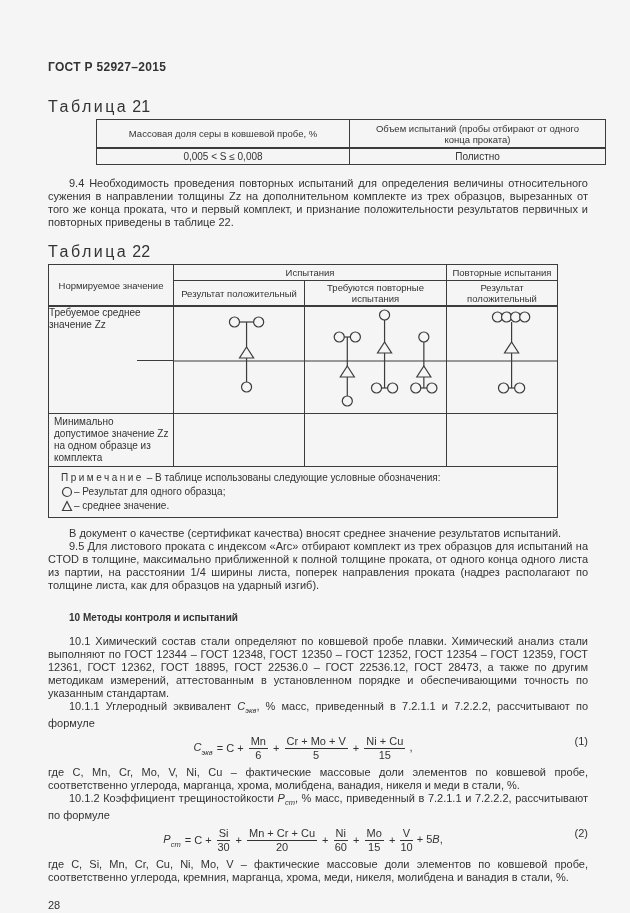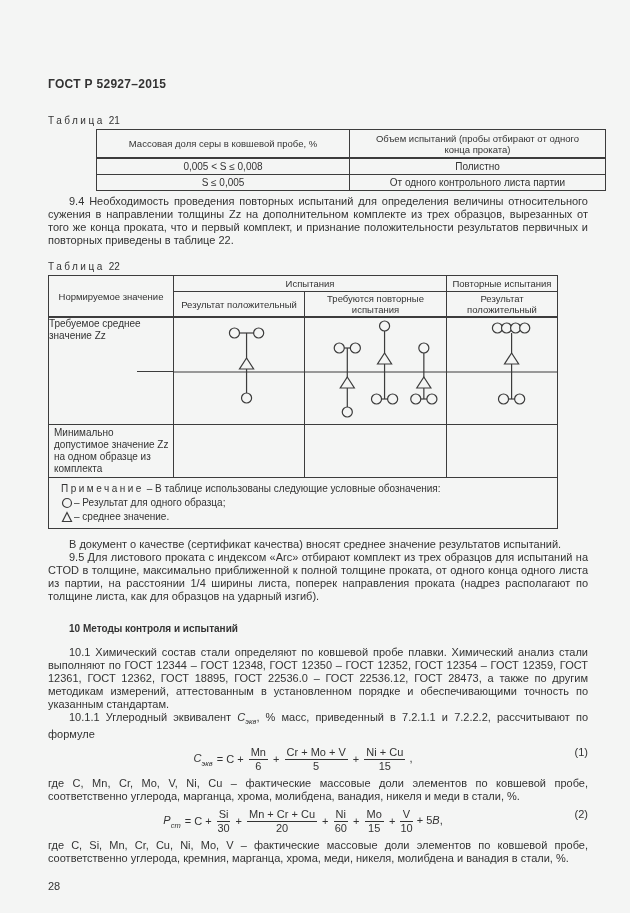--- a/index.html
+++ b/index.html
@@ -6,37 +6,37 @@
   body{
     width:630px;height:913px;
     background:#f4f5f4;
     font-family:"Liberation Sans","DejaVu Sans",sans-serif;
     color:#333;
     overflow:hidden;
   }
   .page{
     box-sizing:border-box;
     width:630px;height:913px;
-    padding:77px 42px 0 48px;
+    padding:60px 42px 0 48px;
     position:relative;
   }
   .doc-header{font-size:12px;font-weight:bold;letter-spacing:.3px;}
-  .caption{font-size:10px;margin-top:24px;margin-bottom:3px;}
+  .caption{font-size:16px;margin-top:24px;margin-bottom:3px;}
   .caption .cw{letter-spacing:2.5px;}
   .caption .cn{margin-left:4px;}
   table{border-collapse:collapse;table-layout:fixed;}
   td{border:1px solid #3c3c3c;}
   
   .t21{width:509px;margin-left:48px;}
   .t21 .hd td{font-size:9.5px;text-align:center;vertical-align:middle;padding:2px 14px;border-bottom:2px solid #3c3c3c;height:23px;line-height:11px;}
   .t21 .dr td{font-size:10px;text-align:center;padding:1px 2px;height:13px;}
   
   .para{font-size:11px;line-height:13px;text-align:justify;margin:0;}
   .indent{text-indent:21px;}
-  .mt9{margin-top:4px;}
+  .mt9{margin-top:12px;}
   .mt7{margin-top:9px;}
   
   .t22{width:509px;}
   .t22 td{font-size:9.5px;color:#333;}
   .t22 .hd1 td,.t22 .hd2 td{text-align:center;vertical-align:middle;padding:1px 2px;height:13px;line-height:11px;}
   .t22 .hd2 td{border-bottom:2px solid #3c3c3c;}
   .t22 .labelcell{font-size:10px;line-height:12px;text-align:left;vertical-align:middle;padding:2px 3px 2px 5px;}
   .t22 .diagrow td{padding:0;height:106px;vertical-align:top;position:relative;}
   .t22 .minrow td{height:38px;}
   .t22 .noterow td{padding:4px 8px 5px 12px;font-size:10px;line-height:13px;text-align:left;vertical-align:top;}
@@ -76,24 +76,20 @@
         <col style="width:256px">
       </colgroup>
     <tbody>
         <tr class="hd">
       <td>Массовая доля серы в ковшевой пробе, %</td>
       <td>Объем испытаний (пробы отбирают от одного конца проката)</td>
     </tr>
     <tr class="dr">
       <td>0,005 &lt; S ≤ 0,008</td>
       <td>Полистно</td>
-    </tr>
-    <tr class="dr">
-      <td>S ≤ 0,005</td>
-      <td>От одного контрольного листа партии</td>
     </tr>
   </tbody>
     </table>
 
   <p class="para indent mt9">9.4 Необходимость проведения повторных испытаний для определения величины относительного сужения в направлении толщины Zz на дополнительном комплекте из трех образцов, вырезанных от того же конца проката, что и первый комплект, и признание положительности результатов первичных и повторных приведены в таблице 22.</p>
 
   <div class="caption" style="margin-top:14px;">
     <span class="cw">Таблица</span><span class="cn">22</span>
   </div>
 
@@ -226,20 +222,21 @@
       <span class="frac"><span class="n">Cr + Mo + V</span><span class="d">5</span></span>
       <span class="fsep">+</span>
       <span class="frac"><span class="n">Ni + Cu</span><span class="d">15</span></span>
       <span>,</span>
     </div>
     <div class="f-num">(1)</div>
   </div>
 
   <p class="para">где С, Mn, Cr, Mo, V, Ni, Cu – фактические массовые доли элементов по ковшевой пробе, соответственно углерода, марганца, хрома, молибдена, ванадия, никеля и меди в стали, %.</p>
 
+  <p class="para indent parasym"><span>10.1.2 Коэффициент трещиностойкости </span><span class="fvar">Р</span><sub>ст</sub><span>, % масс, приведенный в 7.2.1.1 и 7.2.2.2, рассчитывают по формуле</span></p>
 
   <div class="formula-row">
     <div class="f-center">
       <span class="fvar">Р</span><sub>ст</sub>
       <span class="fsep">= С +</span>
       <span class="frac"><span class="n">Si</span><span class="d">30</span></span>
       <span class="fsep">+</span>
       <span class="frac"><span class="n">Mn + Cr + Cu</span><span class="d">20</span></span>
       <span class="fsep">+</span>
       <span class="frac"><span class="n">Ni</span><span class="d">60</span></span>

